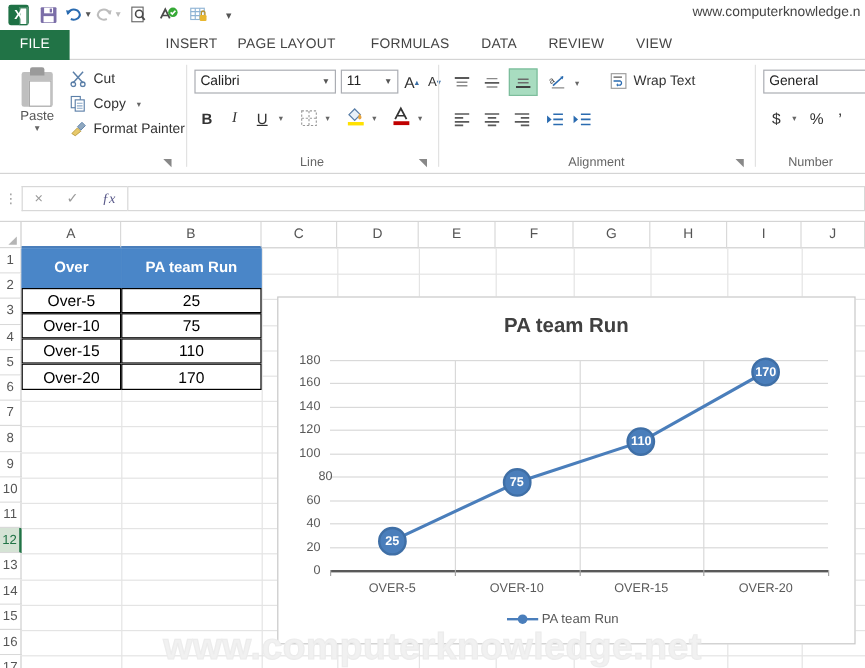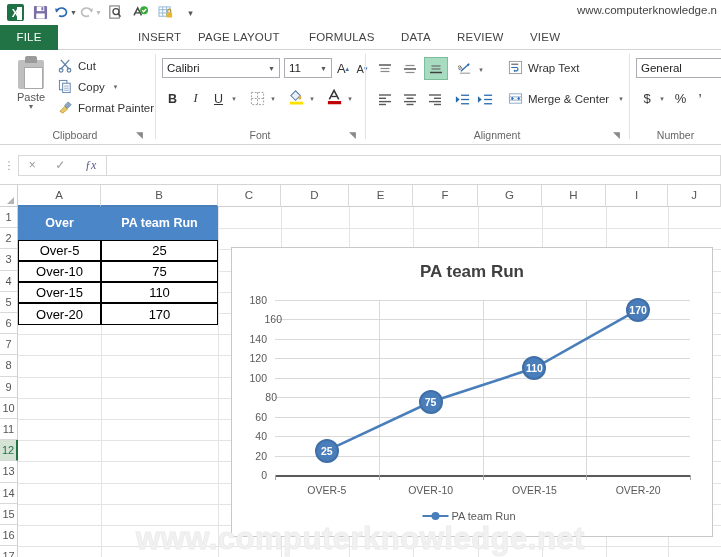--- a/index.html
+++ b/index.html
@@ -236,21 +236,20 @@
       <div class="cb-item" style="left:58px;top:50px;">
         <span class="mini-ico">
           <svg width="15" height="15" viewBox="0 0 16 16">
               <path d="M2 12 L7 7 L10 10 L5 14 z" fill="#e8c96a" stroke="#b89a3c" stroke-width=".8"></path>
               <path d="M7 6 L11 2 L14 5 L10 9 z" fill="#8fa8c0" stroke="#5b7fa8" stroke-width=".8"></path>
             </svg>
         </span>
         <span>Format Painter</span>
       </div>
 
-      <div class="group-label" style="bottom:4px;width:150px;">Clipboard</div>
       <div class="dialog-launcher" style="right:10px;bottom:6px;">◥</div>
     </div>
     <div class="group-sep" style="left:155px;"></div>
 
     <div class="group" style="left:156px;width:208px;">
       <div class="fbox" style="left:6px;top:8px;width:118px;text-align:center;">
         <span>Calibri</span>
         <span class="caret">▼</span>
       </div>
       <div class="fbox" style="left:128px;top:8px;width:48px;">
@@ -297,21 +296,21 @@
 
       <div class="ribbon-btn" style="left:169px;top:36px;width:19px;">
         <svg width="17" height="17" viewBox="0 0 18 18">
             <path d="M3.5 12 L8.5 2.5 L13.5 12" stroke="#333" stroke-width="1.6" fill="none"></path>
             <line x1="5.6" y1="9" x2="11.4" y2="9" stroke="#333" stroke-width="1.4"></line>
             <rect x="2" y="13.8" width="14" height="3.4" fill="#c00000"></rect>
           </svg>
       </div>
       <div class="ribbon-btn" style="left:189px;top:38px;width:10px;font-size:7px;color:#666">▾</div>
 
-      <div class="group-label" style="bottom:4px;">Font</div>
+      <div class="group-label" style="bottom:4px;">Line</div>
       <div class="dialog-launcher" style="right:6px;bottom:6px;">◥</div>
     </div>
     <div class="group-sep" style="left:365px;"></div>
 
     <div class="group" style="left:366px;width:262px;">
       <div class="ribbon-btn" style="left:8px;top:8px;width:22px;">
         <svg width="16" height="14" viewBox="0 0 16 14">
             <line x1="2" y1="3" x2="14" y2="3" stroke="#595959" stroke-width="1.5"></line>
             <line x1="3.5" y1="6.5" x2="12.5" y2="6.5" stroke="#8a8a8a" stroke-width="1.2"></line>
             <line x1="3.5" y1="9.5" x2="12.5" y2="9.5" stroke="#8a8a8a" stroke-width="1.2"></line>
@@ -387,33 +386,20 @@
           <svg width="15" height="15" viewBox="0 0 16 16">
               <rect x="1.5" y="1.5" width="13" height="13" fill="none" stroke="#9a9a9a"></rect>
               <line x1="3.5" y1="4.5" x2="11" y2="4.5" stroke="#595959" stroke-width="1.2"></line>
               <path d="M3.5 8 h6 a2 2 0 0 1 0 3.6 h-3" stroke="#2a6bb0" stroke-width="1.2" fill="none"></path>
               <path d="M7.2 9.8 L6 11.6 L7.4 13 z" fill="#2a6bb0"></path>
             </svg>
         </span>
         <span>Wrap Text</span>
       </div>
 
-      <div class="cb-item" style="left:142px;top:41px;">
-        <span class="mini-ico">
-          <svg width="15" height="15" viewBox="0 0 16 16">
-              <rect x="1.5" y="3" width="13" height="10" fill="none" stroke="#8aa8c8"></rect>
-              <line x1="1.5" y1="6.3" x2="14.5" y2="6.3" stroke="#8aa8c8"></line>
-              <line x1="1.5" y1="9.7" x2="14.5" y2="9.7" stroke="#8aa8c8"></line>
-              <path d="M6 8 L3.6 8 M3.6 8 L5 6.6 M3.6 8 L5 9.4" stroke="#2a6bb0" stroke-width="1.1" fill="none"></path>
-              <path d="M10 8 L12.4 8 M12.4 8 L11 6.6 M12.4 8 L11 9.4" stroke="#2a6bb0" stroke-width="1.1" fill="none"></path>
-            </svg>
-        </span>
-        <span>Merge &amp; Center</span>
-        <span style="font-size:7px;color:#666;margin-left:5px">▾</span>
-      </div>
 
       <div class="group-label" style="bottom:4px;">Alignment</div>
       <div class="dialog-launcher" style="right:6px;bottom:6px;">◥</div>
     </div>
     <div class="group-sep" style="left:629px;"></div>
 
     <div class="group" style="left:630px;width:91px;">
       <div class="numbox" style="left:6px;top:8px;width:100px;">
         <span>General</span>
       </div>
@@ -552,21 +538,21 @@
       </div>
       <div id="chartticks">
           <div class="ytick" style="top: 227px; left: 5px;">0</div>
           <div class="ytick" style="top: 207.556px; left: 5px;">20</div>
           <div class="ytick" style="top: 188.111px; left: 5px;">40</div>
           <div class="ytick" style="top: 168.667px; left: 5px;">60</div>
           <div class="ytick" style="top: 149.222px; left: 15px;">80</div>
           <div class="ytick" style="top: 129.778px; left: 5px;">100</div>
           <div class="ytick" style="top: 110.333px; left: 5px;">120</div>
           <div class="ytick" style="top: 90.8889px; left: 5px;">140</div>
-          <div class="ytick" style="top: 71.4444px; left: 20px;">160</div>
+          <div class="ytick" style="top: 71.4444px; left: 5px;">160</div>
           <div class="ytick" style="top: 52px; left: 5px;">180</div>
           <div class="xtick" style="left: 94.875px; top: 236px;">OVER-5</div>
           <div class="xtick" style="left: 198.625px; top: 236px;">OVER-10</div>
           <div class="xtick" style="left: 302.375px; top: 236px;">OVER-15</div>
           <div class="xtick" style="left: 406.125px; top: 236px;">OVER-20</div>
         </div>
       <div class="legend" style="left:237px;top:262px;">
         <span class="legend-line"></span>
         <span>PA team Run</span>
       </div>

